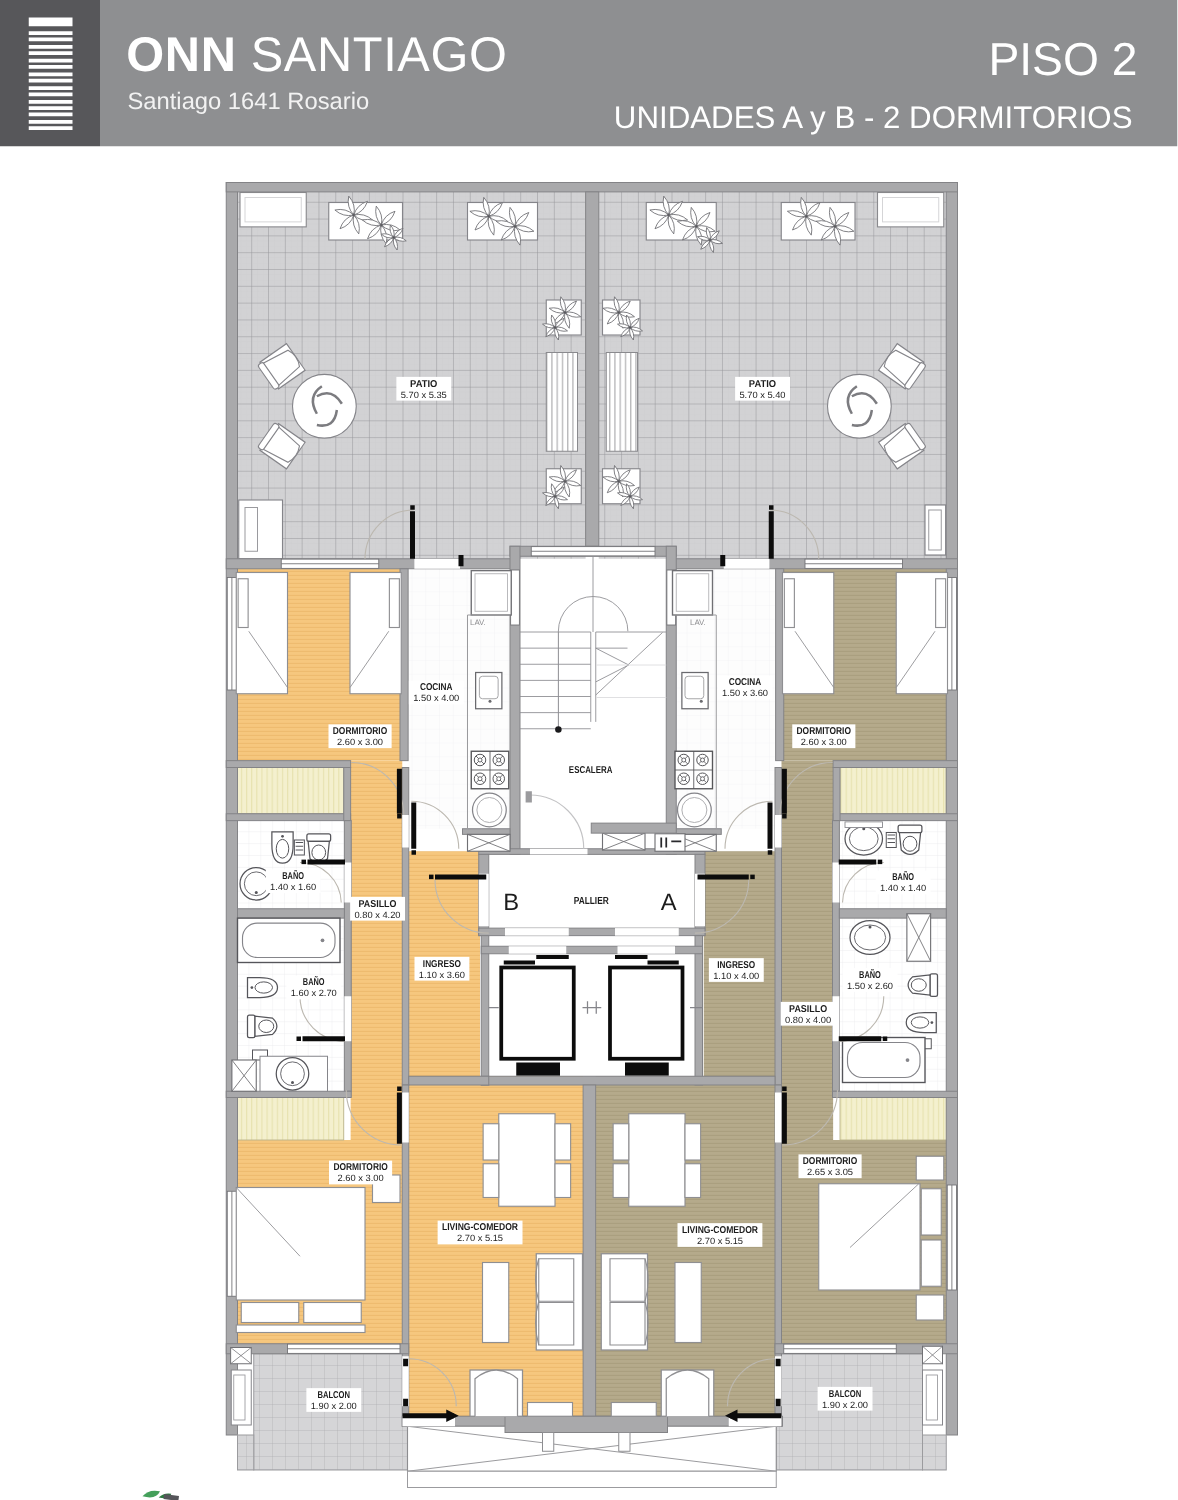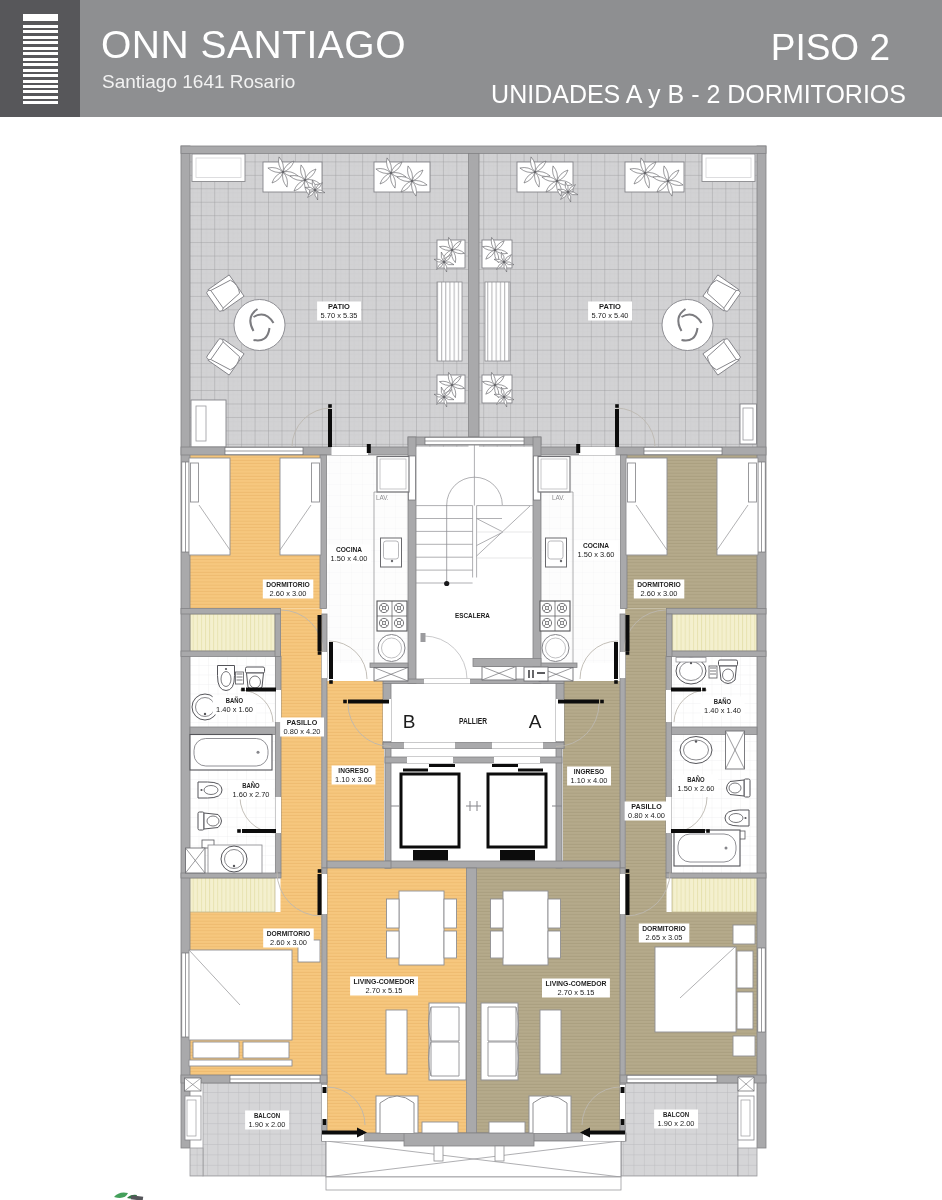--- a/index.html
+++ b/index.html
@@ -1,22 +1,22 @@
 <!DOCTYPE html>
 <html><head>
 <meta charset="utf-8">
 <style>
 html,body{margin:0;padding:0;background:#fff;width:942px;height:1200px;overflow:hidden;}
 body{font-family:"Liberation Sans",sans-serif;position:relative;}
 .hdr-dark{position:absolute;left:0;top:0;width:80px;height:117px;background:#57575a;}
 .hdr-band{position:absolute;left:80px;top:0;width:862px;height:117px;background:#8e8f91;}
 .t1{position:absolute;left:101px;top:23px;font-size:39px;letter-spacing:-0.8px;color:#fff;letter-spacing:0.5px;white-space:nowrap;}
-.t1 b{font-weight:normal;}
+.t1 b{font-weight:bold;}
 .t2{position:absolute;left:102px;top:71px;font-size:19px;color:#f2f2f2;}
-.t3{position:absolute;right:52px;top:27px;font-size:37px;color:#fff;text-align:right;}
+.t3{position:absolute;right:32px;top:27px;font-size:37px;color:#fff;text-align:right;}
 .t4{position:absolute;right:36px;top:80px;font-size:25px;color:#fff;}
 svg{position:absolute;left:0;top:0;}
 </style>
 </head>
 <body>
 
 <div class="hdr-dark">
     <div style="position:absolute;left:23px;top:14px;width:35px;height:6.5px;background:#fff;"></div>
     <div style="position:absolute;left:23px;top:25.0px;width:35px;height:3.1px;background:#fff;"></div>
     <div style="position:absolute;left:23px;top:30.4px;width:35px;height:3.1px;background:#fff;"></div>

